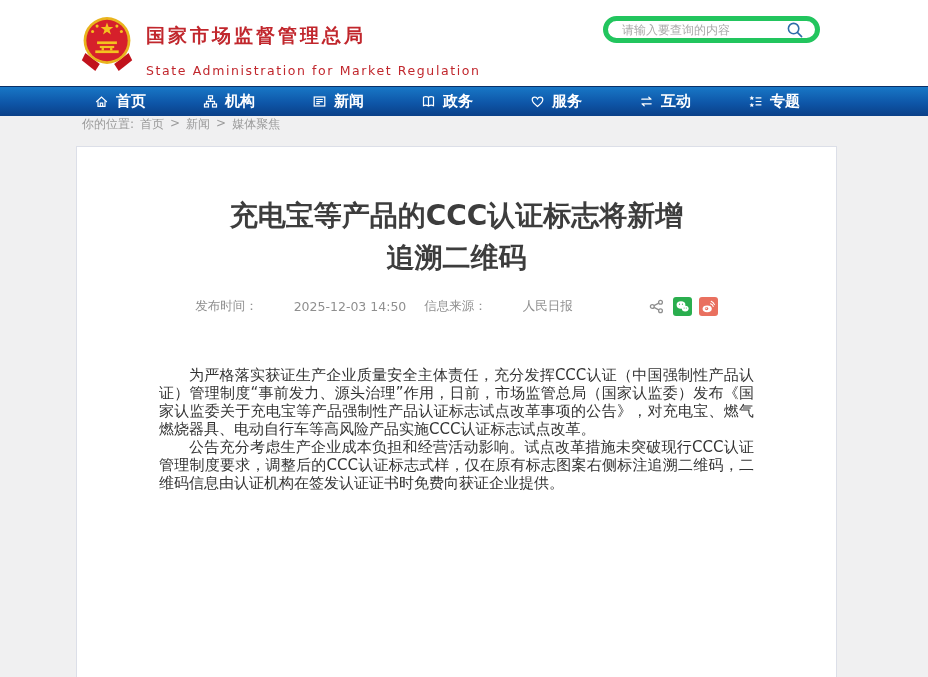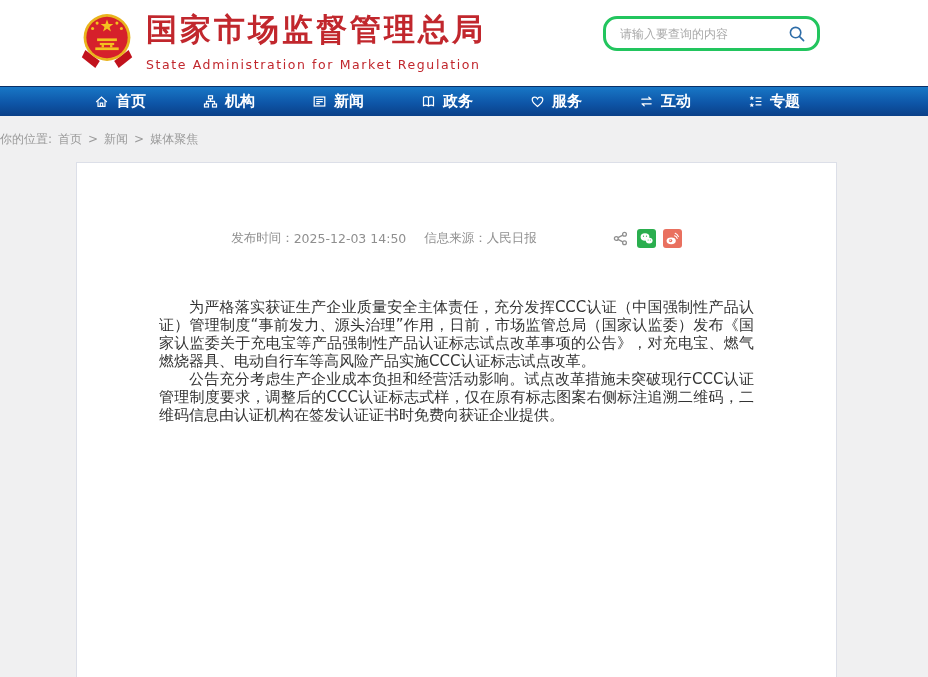--- a/index.html
+++ b/index.html
@@ -3,46 +3,46 @@
 <meta charset="utf-8">
 <style>
   * { margin:0; padding:0; box-sizing:border-box; }
   html,body { width:928px; height:677px; overflow:hidden; background:#f0f0f1;
     font-family:"DejaVu Sans","Liberation Sans",sans-serif; }
 
   
   .header { height:86px; background:#ffffff; position:relative; }
   .logo-wrap { position:absolute; left:80px; top:12px; display:flex; align-items:center; gap:12px; }
   .emblem { width:54px; height:60px; flex:0 0 auto; }
-  .site-title-cn { color:#c1272d; font-size:31px; font-weight:700; letter-spacing:3px; line-height:34px; }
+  .site-title-cn { color:#c1272d; font-size:19px; font-weight:700; letter-spacing:3px; line-height:34px;margin-top:6px; }
   .site-title-en { color:#c1272d; font-size:12.5px; letter-spacing:1.6px; margin-top:11px; font-weight:500; }
-  .search-box { position:absolute; left:603px; top:16px; width:217px; height:35px;
-    border:3px solid #22c55e; border-radius:14px; background:#fff; display:flex; align-items:center; padding:0 10px 0 14px; }
+  .search-box { position:absolute; left:603px; top:16px; width:217px; height:27px;
+    border:5px solid #22c55e; border-radius:14px; background:#fff; display:flex; align-items:center; padding:0 10px 0 14px; }
   .search-box input { border:none; outline:none; flex:1; font-size:12px; color:#333; background:transparent;
     font-family:"DejaVu Sans","Liberation Sans",sans-serif; }
   .search-box input::placeholder { color:#a9a9a9; }
   .search-btn { width:20px; height:20px; cursor:pointer; display:flex; align-items:center; justify-content:center; background:none; border:none; }
 
   
   .nav { height:30px; background:linear-gradient(180deg,#1877c6 0%,#0e56a8 55%,#0a4088 100%);
     border-top:1px solid #0a2f66; display:flex; align-items:center; justify-content:space-between;
     padding:0 128px 0 94px; }
   .nav-item { display:flex; align-items:center; gap:7px; color:#ffffff; font-size:15px; font-weight:700; cursor:pointer; }
   .nav-item svg { display:block; }
 
   
-  .breadcrumb { height:46px; display:flex; align-items:center; font-size:12px; color:#9a9a9a; gap:6px; }
+  .breadcrumb { height:30px; display:flex; padding-left:82px; font-size:12px; color:#9a9a9a; gap:6px; }
   .crumb-link { cursor:pointer; }
 
   
   .card { margin-left:76px; width:761px; min-height:540px; background:#ffffff; border:1px solid #dcdfe8; padding:48px 82px 60px 82px; }
   .article-title { text-align:center; color:#3d3d3d; font-size:28px; font-weight:700; line-height:42px; }
   .meta-row { margin-top:18px; display:flex; align-items:center; justify-content:center; gap:18px;
     font-size:12.5px; color:#8f8f8f; }
-  .meta-pair { display:flex; align-items:center; }
+  .meta-pair { display:flex; align-items:center;gap:36px; }
   .share-group { display:flex; align-items:center; gap:7px; margin-left:56px; }
   .share-sq { width:19px; height:19px; border-radius:3px; display:flex; align-items:center; justify-content:center; cursor:pointer; }
   .wechat { background:#2aae4e; }
   .weibo  { background:#e9705f; }
   .share-plain { width:19px; height:19px; display:flex; align-items:center; justify-content:center; cursor:pointer; }
   .article-body { margin-top:50px; }
   .article-body p { font-size:15px; color:#333333; line-height:18px; text-indent:2em; text-align:justify; }
 </style>
 </head>
 <body>
@@ -140,20 +140,24 @@
 <div class="breadcrumb">
   <span>你的位置:</span>
   <span class="crumb-link">首页</span>
   <span>&gt;</span>
   <span class="crumb-link">新闻</span>
   <span>&gt;</span>
   <span class="crumb-link">媒体聚焦</span>
 </div>
 
 <div class="card">
+  <h1 class="article-title">
+    <div>充电宝等产品的CCC认证标志将新增</div>
+    <div>追溯二维码</div>
+  </h1>
 
   <div class="meta-row">
     <span class="meta-pair">
       <span>发布时间：</span>
       <span>2025-12-03 14:50</span>
     </span>
     <span class="meta-pair">
       <span>信息来源：</span>
       <span>人民日报</span>
     </span>

